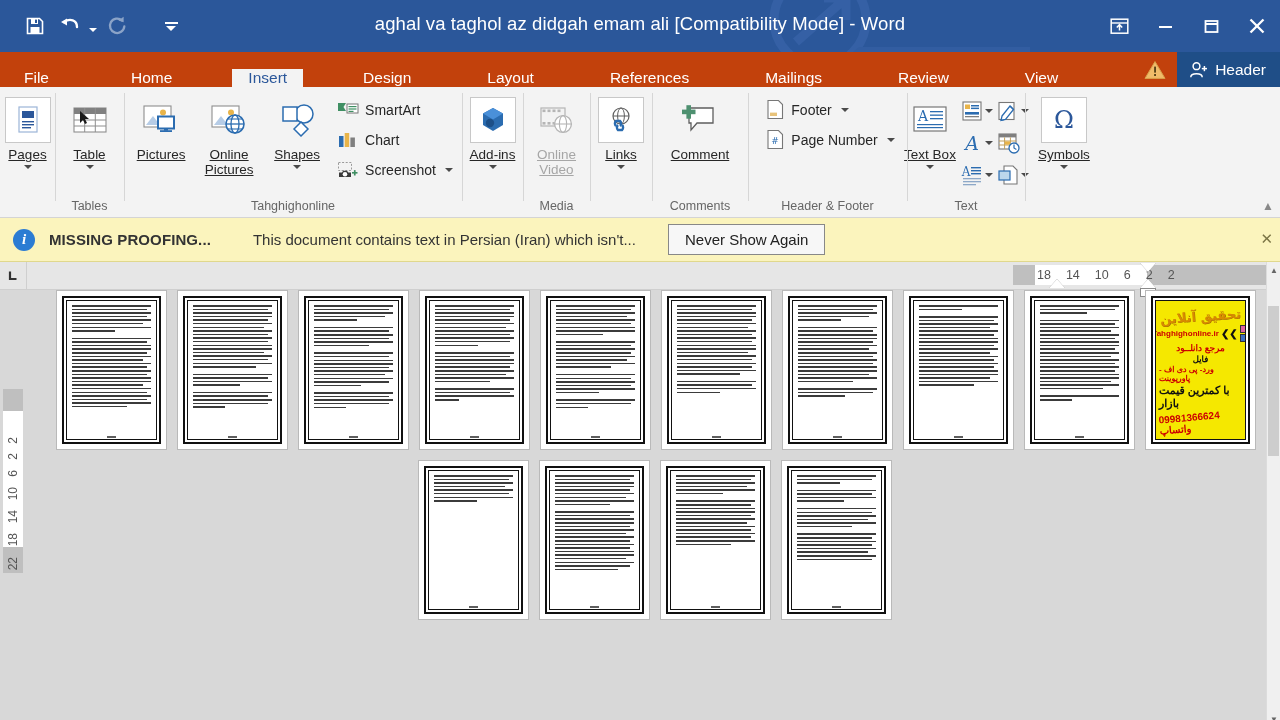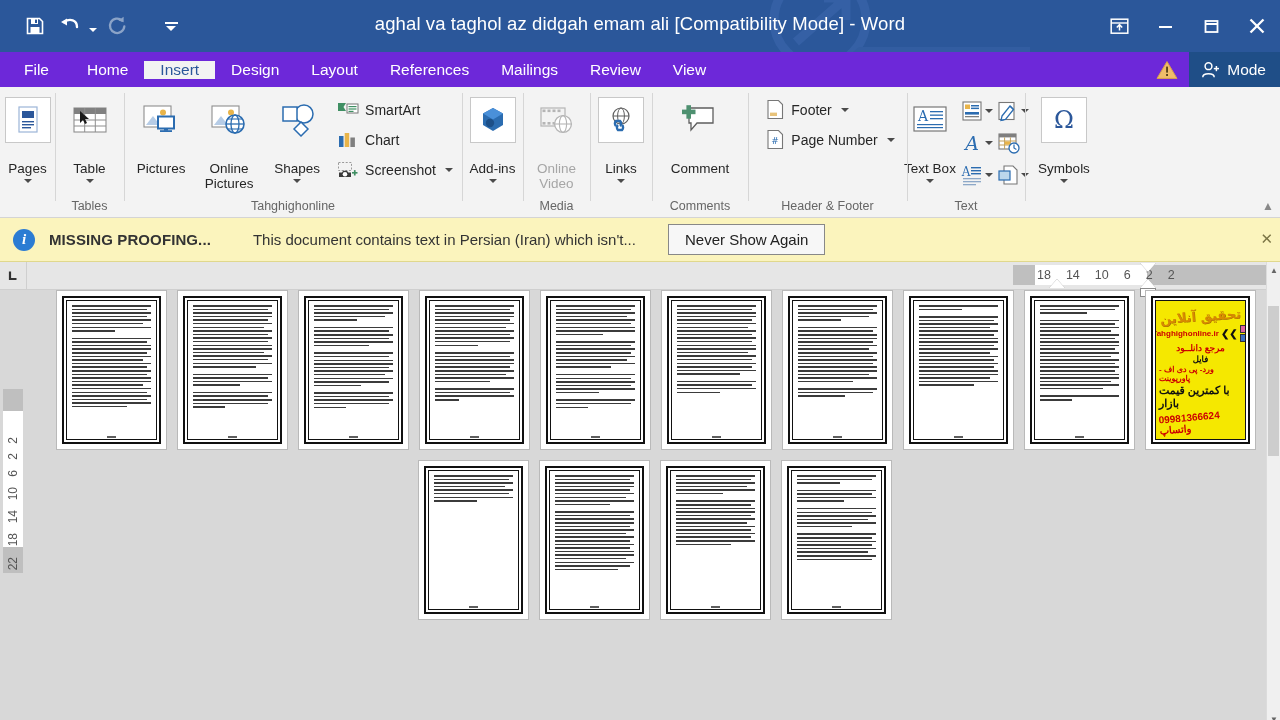--- a/index.html
+++ b/index.html
@@ -69,23 +69,24 @@
   .tb-ctl {
     width: 46px; height: 52px;
     display: flex; align-items: center; justify-content: center;
     color: #fff;
   }
 
   
   .tabstrip {
     position: relative;
     height: 35px;
-    background: #6d28d9;
-    display: flex; align-items: center;
+    background: #c2410c;
+    display: flex; align-items: flex-end;
     overflow: hidden;
+    gap: 44px;
   }
   .tab {
     padding: 0 16px;
     display: flex; align-items: center;
     color: #fff; font-size: 15.5px;
     white-space: nowrap;
   }
   .tab.first { padding-left: 24px; padding-right: 22px; }
   .tab.active {
     background: #f3f3f3; color: #2b579a;
@@ -139,21 +140,21 @@
     width: 66px;
     display: flex; flex-direction: column; align-items: center;
     padding-top: 6px;
     color: #262626; font-size: 13.5px; line-height: 15px;
     text-align: center;
   }
   .bigbtn .icowrap {
     width: 46px; height: 46px;
     display: flex; align-items: center; justify-content: center;
   }
-  .bigbtn .ilbl { margin-top: 18px; }
+  .bigbtn .ilbl { margin-top: 4px; text-decoration: underline; }
   .bigbtn .dn {
     width: 0; height: 0; margin-top: 3px;
     border-left: 4.5px solid transparent;
     border-right: 4.5px solid transparent;
     border-top: 4.5px solid #4a4a4a;
   }
   .bigbtn.boxed .icowrap {
     border: 1px solid #c8c8c8; background: #fff;
   }
   .bigbtn.dim { color: #a6a6a6; }
@@ -505,21 +506,21 @@
         <rect x="10.1" y="14" width="1.9" height="2" fill="#5a4419"></rect>
       </svg>
     </div>
     <div class="share-btn">
       <svg width="19" height="18" viewBox="0 0 19 18">
         <circle cx="7.5" cy="5.2" r="3.4" fill="none" stroke="#fff" stroke-width="1.5"></circle>
         <path d="M1.8 16.2 C1.8 11.6 13.2 11.6 13.2 16.2" fill="none" stroke="#fff" stroke-width="1.5"></path>
         <line x1="15.4" y1="5" x2="15.4" y2="10.2" stroke="#fff" stroke-width="1.5"></line>
         <line x1="12.8" y1="7.6" x2="18" y2="7.6" stroke="#fff" stroke-width="1.5"></line>
       </svg>
-      <span>Mode</span>
+      <span>Header</span>
     </div>
   </div>
 </div>
 
 <div class="ribbon">
 
   <div class="group" style="width:55px">
     <div class="group-body">
       <div class="bigbtn boxed">
         <span class="icowrap">

